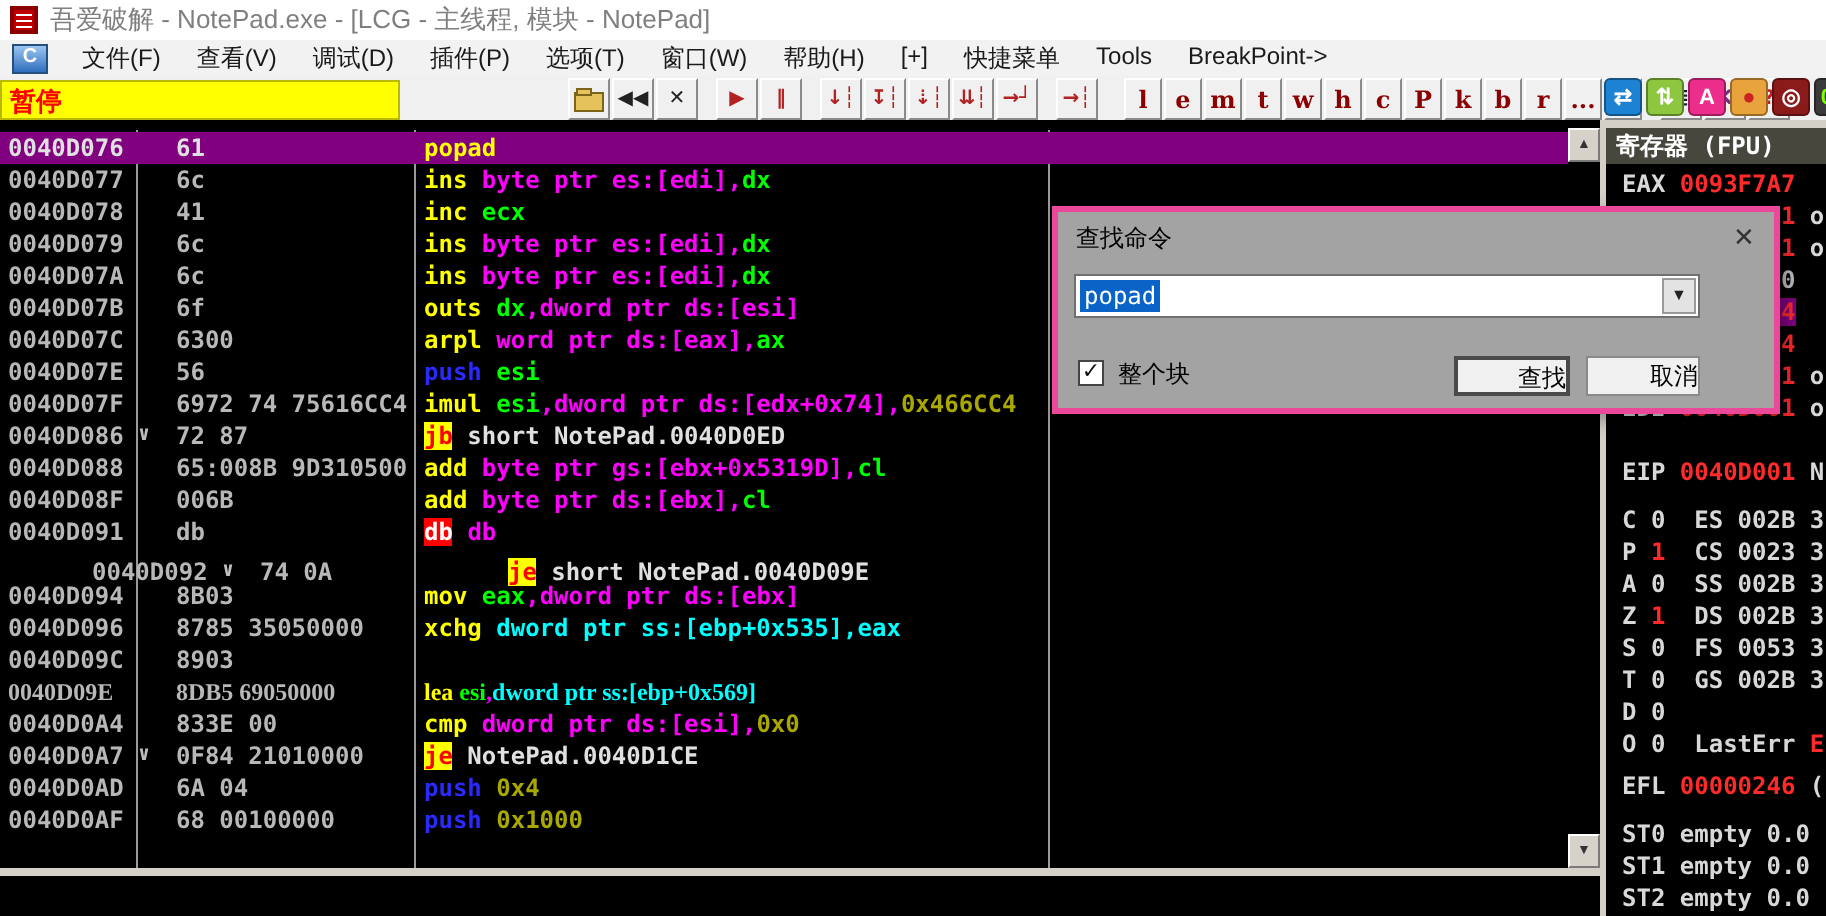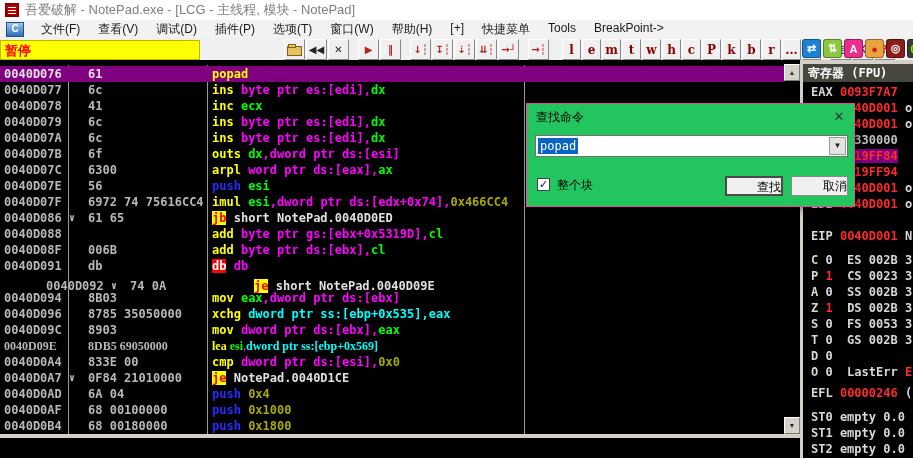--- a/index.html
+++ b/index.html
@@ -63,22 +63,22 @@
   #regpane{position:absolute;left:803px;top:0;width:110px;height:398px;background:#000;overflow:hidden}
   #regpane-topstrip{position:absolute;left:0;top:0;width:110px;height:4px;background:#d4d0c8}
   #reg-header{position:absolute;left:0;top:4px;width:110px;height:18px;background:#47473e;
         color:#ffffff;font-family:"DejaVu Sans Mono",monospace;font-weight:bold;font-size:12px;
         line-height:18px;padding-left:5px;box-sizing:border-box;white-space:pre}
   .rrow{position:absolute;left:8px;height:16px;line-height:16px;white-space:pre;
         font-family:"DejaVu Sans Mono",monospace;font-size:12px;font-weight:bold}
   .r-n{color:#d8d8d8}.r-r{color:#ff2a2a}.r-w{color:#c0c0c0}
   .r-hl{color:#ff2a2a;background:#800080}
   
-  #dialog{position:absolute;left:526px;top:103px;width:329px;height:104px;background:#22c55e;
-        border:1px solid #ec4899;box-shadow:3px 3px 8px rgba(0,0,0,.35);z-index:10;box-sizing:border-box}
+  #dialog{position:absolute;left:526px;top:103px;width:364px;height:104px;background:#a3a3a3;
+        border:3px solid #ec4899;box-shadow:3px 3px 8px rgba(0,0,0,.35);z-index:10;box-sizing:border-box}
   #dialog-titlebar{position:absolute;left:0;top:0;width:100%;height:26px;display:flex;align-items:center}
   #dialog-title{font-size:12px;color:#000;margin-left:9px;flex:1}
   #dialog-close{width:30px;height:22px;text-align:center;line-height:22px;font-size:13px;color:#333}
   #combo{position:absolute;left:8px;top:31px;width:313px;height:22px;background:#fff;
         border:1px solid #707070;box-sizing:border-box}
   #combo-text{position:absolute;left:2px;top:2px;height:16px;line-height:16px;padding:0 2px;
         background:#0a64c8;color:#fff;font-family:"DejaVu Sans Mono",monospace;font-size:12px}
   #combo-drop{position:absolute;right:1px;top:1px;width:17px;height:18px;background:#e3e3e3;
         border:1px solid #9a9a9a;box-sizing:border-box;text-align:center;line-height:16px;font-size:8px;color:#222}
   #checkbox{position:absolute;left:10px;top:74px;width:13px;height:13px;background:#fff;
@@ -170,34 +170,33 @@
     <div class="vdiv" style="left:524px"></div>
   <div class="drow sel" style="top: 6px;"><span class="col addr">0040D076</span><span class="col hex">61</span><span class="col ins"><span class="c-y">popad</span></span></div>
       <div class="drow" style="top: 22px;"><span class="col addr">0040D077</span><span class="col hex">6c</span><span class="col ins"><span class="c-y">ins </span><span class="c-m">byte ptr es:[edi],</span><span class="c-g">dx</span></span></div>
       <div class="drow" style="top: 38px;"><span class="col addr">0040D078</span><span class="col hex">41</span><span class="col ins"><span class="c-y">inc </span><span class="c-g">ecx</span></span></div>
       <div class="drow" style="top: 54px;"><span class="col addr">0040D079</span><span class="col hex">6c</span><span class="col ins"><span class="c-y">ins </span><span class="c-m">byte ptr es:[edi],</span><span class="c-g">dx</span></span></div>
       <div class="drow" style="top: 70px;"><span class="col addr">0040D07A</span><span class="col hex">6c</span><span class="col ins"><span class="c-y">ins </span><span class="c-m">byte ptr es:[edi],</span><span class="c-g">dx</span></span></div>
       <div class="drow" style="top: 86px;"><span class="col addr">0040D07B</span><span class="col hex">6f</span><span class="col ins"><span class="c-y">outs </span><span class="c-g">dx</span><span class="c-m">,dword ptr ds:[esi]</span></span></div>
       <div class="drow" style="top: 102px;"><span class="col addr">0040D07C</span><span class="col hex">6300</span><span class="col ins"><span class="c-y">arpl </span><span class="c-m">word ptr ds:[eax],</span><span class="c-g">ax</span></span></div>
       <div class="drow" style="top: 118px;"><span class="col addr">0040D07E</span><span class="col hex">56</span><span class="col ins"><span class="c-b">push </span><span class="c-g">esi</span></span></div>
       <div class="drow" style="top: 134px;"><span class="col addr">0040D07F</span><span class="col hex">6972 74 75616CC4</span><span class="col ins"><span class="c-y">imul </span><span class="c-g">esi</span><span class="c-m">,dword ptr ds:[edx+0x74],</span><span class="c-o">0x466CC4</span></span></div>
-      <div class="drow" style="top: 150px;"><span class="col addr">0040D086</span><span class="col arrow">∨</span><span class="col hex">61 65</span><span class="col ins"><span class="c-jy">jb</span><span class="c-w"> short NotePad.0040D0ED</span></span></div>
-      <div class="drow" style="top: 166px;"><span class="col addr">0040D088</span><span class="col ins"><span class="c-y">add </span><span class="c-m">byte ptr gs:[ebx+0x5319D],</span><span class="c-g">cl</span></span></div>
+      <div class="drow" style="top: 150px;"><span class="col addr">0040D086</span><span class="col arrow">∨</span><span class="col hex">72 87</span><span class="col ins"><span class="c-jy">jb</span><span class="c-w"> short NotePad.0040D0ED</span></span></div>
+      <div class="drow" style="top: 166px;"><span class="col addr">0040D088</span><span class="col hex">65:008B 9D310500</span><span class="col ins"><span class="c-y">add </span><span class="c-m">byte ptr gs:[ebx+0x5319D],</span><span class="c-g">cl</span></span></div>
       <div class="drow" style="top: 182px;"><span class="col addr">0040D08F</span><span class="col hex">006B</span><span class="col ins"><span class="c-y">add </span><span class="c-m">byte ptr ds:[ebx],</span><span class="c-g">cl</span></span></div>
       <div class="drow" style="top: 198px;"><span class="col addr">0040D091</span><span class="col hex">db</span><span class="col ins"><span class="c-dbr">db</span><span class="c-w"> </span><span class="c-m">db</span></span></div>
       <div class="drow" style="top: 218px; margin-left: 42px;"><span class="col addr">0040D092</span><span class="col arrow">∨</span><span class="col hex">74 0A</span><span class="col ins"><span class="c-jy">je</span><span class="c-w"> short NotePad.0040D09E</span></span></div>
       <div class="drow" style="top: 230px;"><span class="col addr">0040D094</span><span class="col hex">8B03</span><span class="col ins"><span class="c-y">mov </span><span class="c-g">eax</span><span class="c-m">,dword ptr ds:[ebx]</span></span></div>
       <div class="drow" style="top: 246px;"><span class="col addr">0040D096</span><span class="col hex">8785 35050000</span><span class="col ins"><span class="c-y">xchg </span><span class="c-c">dword ptr ss:[ebp+0x535],eax</span></span></div>
-      <div class="drow" style="top: 262px;"><span class="col addr">0040D09C</span><span class="col hex">8903</span><span class="col ins"><span class="c-y">mov </span><span class="c-m">dword ptr ds:[ebx],</span><span class="c-g">eax</span></span></div>
+      <div class="drow" style="top: 262px;"><span class="col addr">0040D09C</span><span class="col hex">8903</span></div>
       <div class="drow" style="top: 278px; font-family: Liberation Serif, serif;"><span class="col addr">0040D09E</span><span class="col hex">8DB5 69050000</span><span class="col ins"><span class="c-y">lea </span><span class="c-g">esi</span><span class="c-m">,</span><span class="c-c">dword ptr ss:[ebp+0x569]</span></span></div>
       <div class="drow" style="top: 294px;"><span class="col addr">0040D0A4</span><span class="col hex">833E 00</span><span class="col ins"><span class="c-y">cmp </span><span class="c-m">dword ptr ds:[esi],</span><span class="c-o">0x0</span></span></div>
       <div class="drow" style="top: 310px;"><span class="col addr">0040D0A7</span><span class="col arrow">∨</span><span class="col hex">0F84 21010000</span><span class="col ins"><span class="c-jy">je</span><span class="c-w"> NotePad.0040D1CE</span></span></div>
       <div class="drow" style="top: 326px;"><span class="col addr">0040D0AD</span><span class="col hex">6A 04</span><span class="col ins"><span class="c-b">push </span><span class="c-o">0x4</span></span></div>
       <div class="drow" style="top: 342px;"><span class="col addr">0040D0AF</span><span class="col hex">68 00100000</span><span class="col ins"><span class="c-b">push </span><span class="c-o">0x1000</span></span></div>
-      <div class="drow" style="top: 358px;"><span class="col addr">0040D0B4</span><span class="col hex">68 00180000</span><span class="col ins"><span class="c-b">push </span><span class="c-o">0x1800</span></span></div>
     </div>
   <div id="vscroll">
     <div class="sbtn" style="top:4px">▲</div>
     <div class="sbtn" style="top:357px">▼</div>
   </div>
   <div id="hstrip"></div>
   <div id="infopane"></div>
   <div id="reg-divider"></div>
   <div id="regpane">
     <div id="regpane-topstrip"></div>

